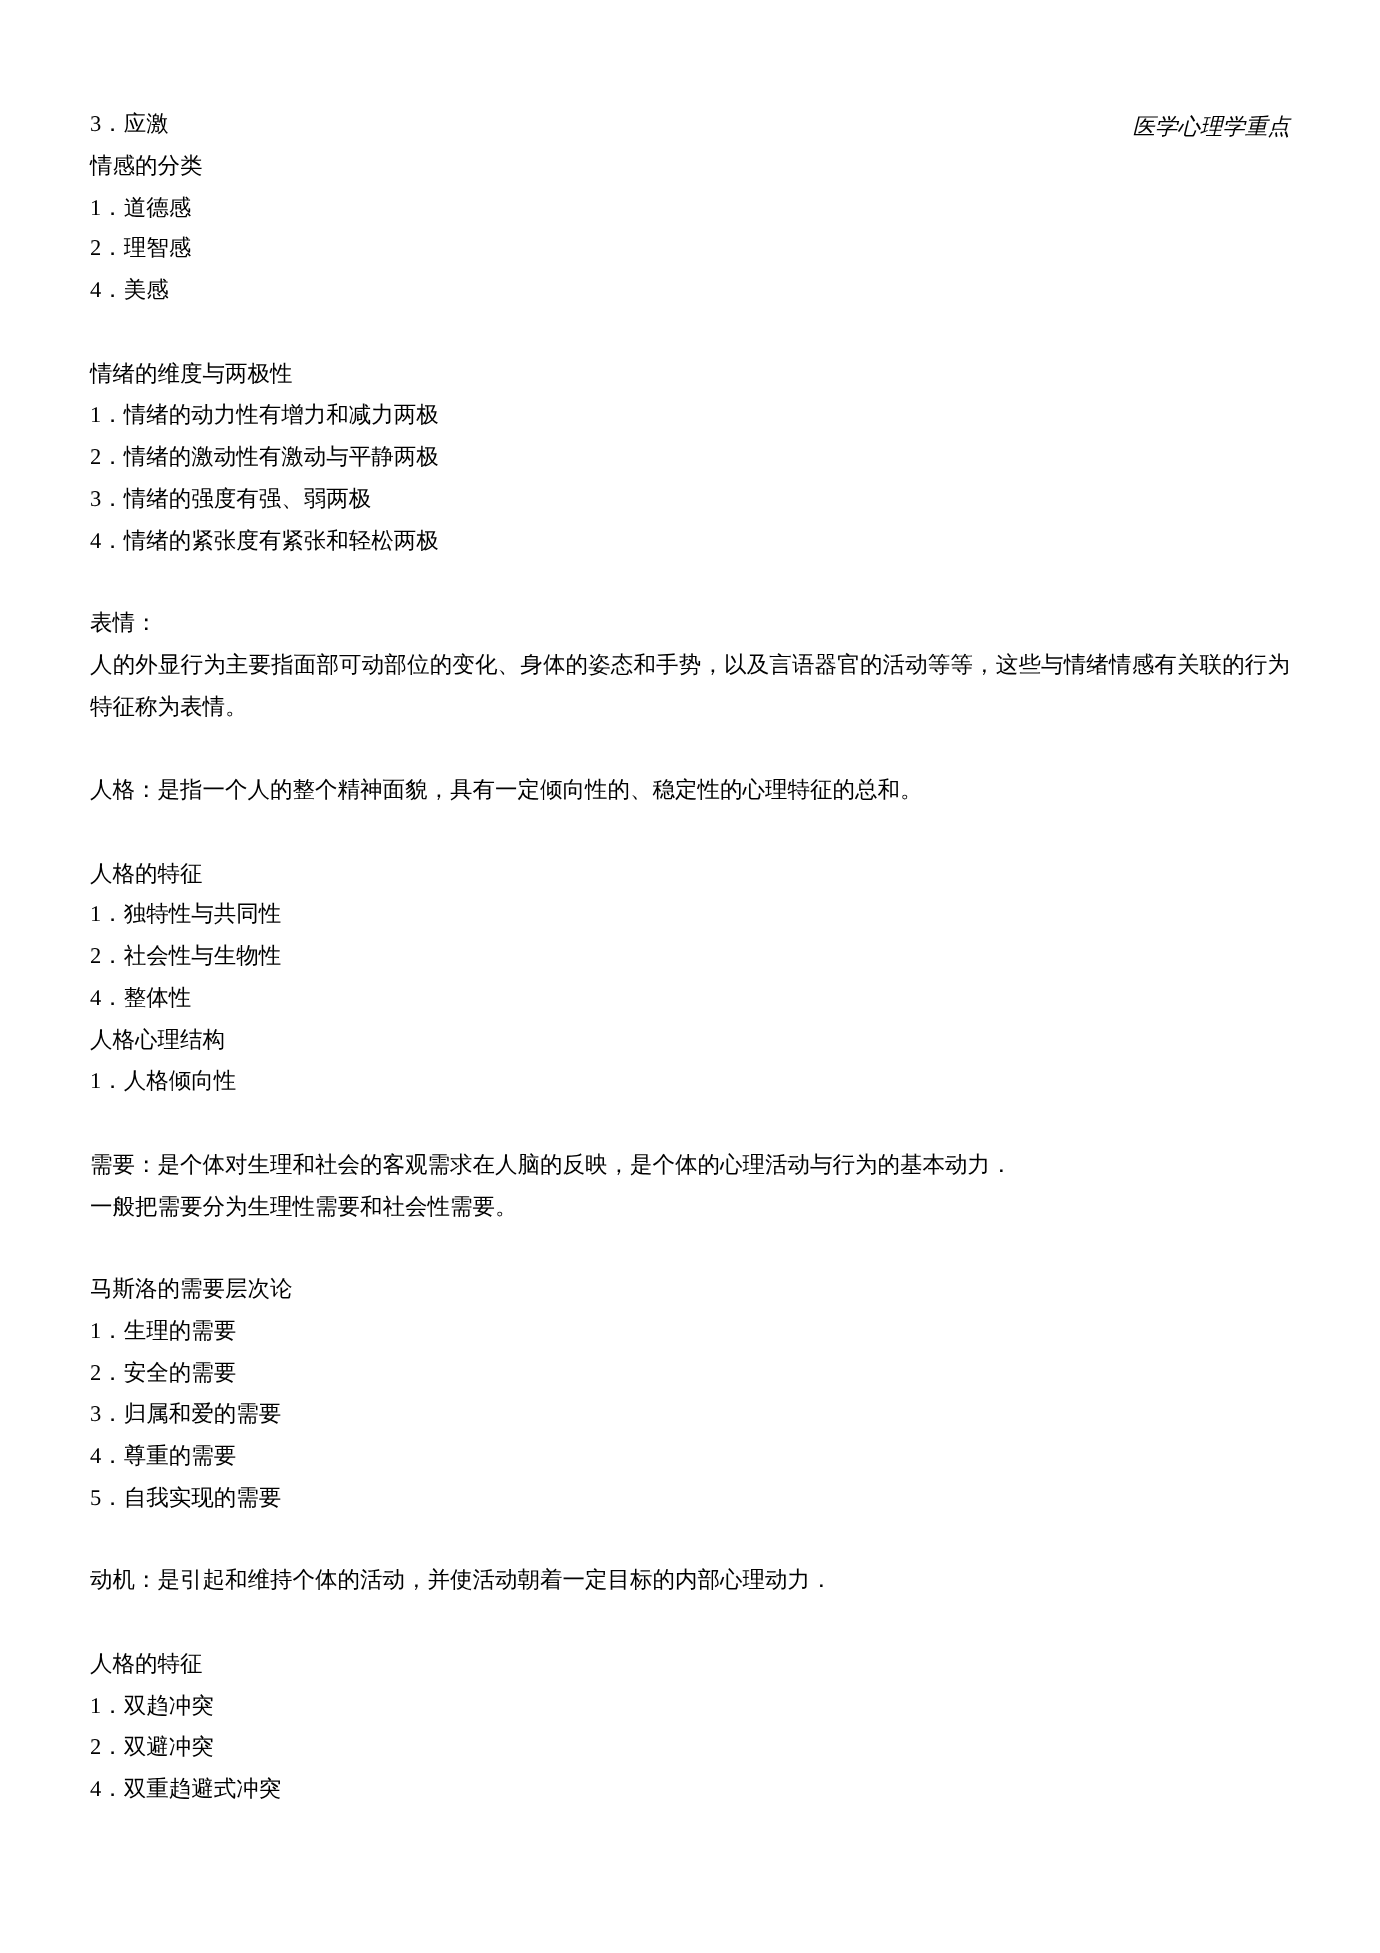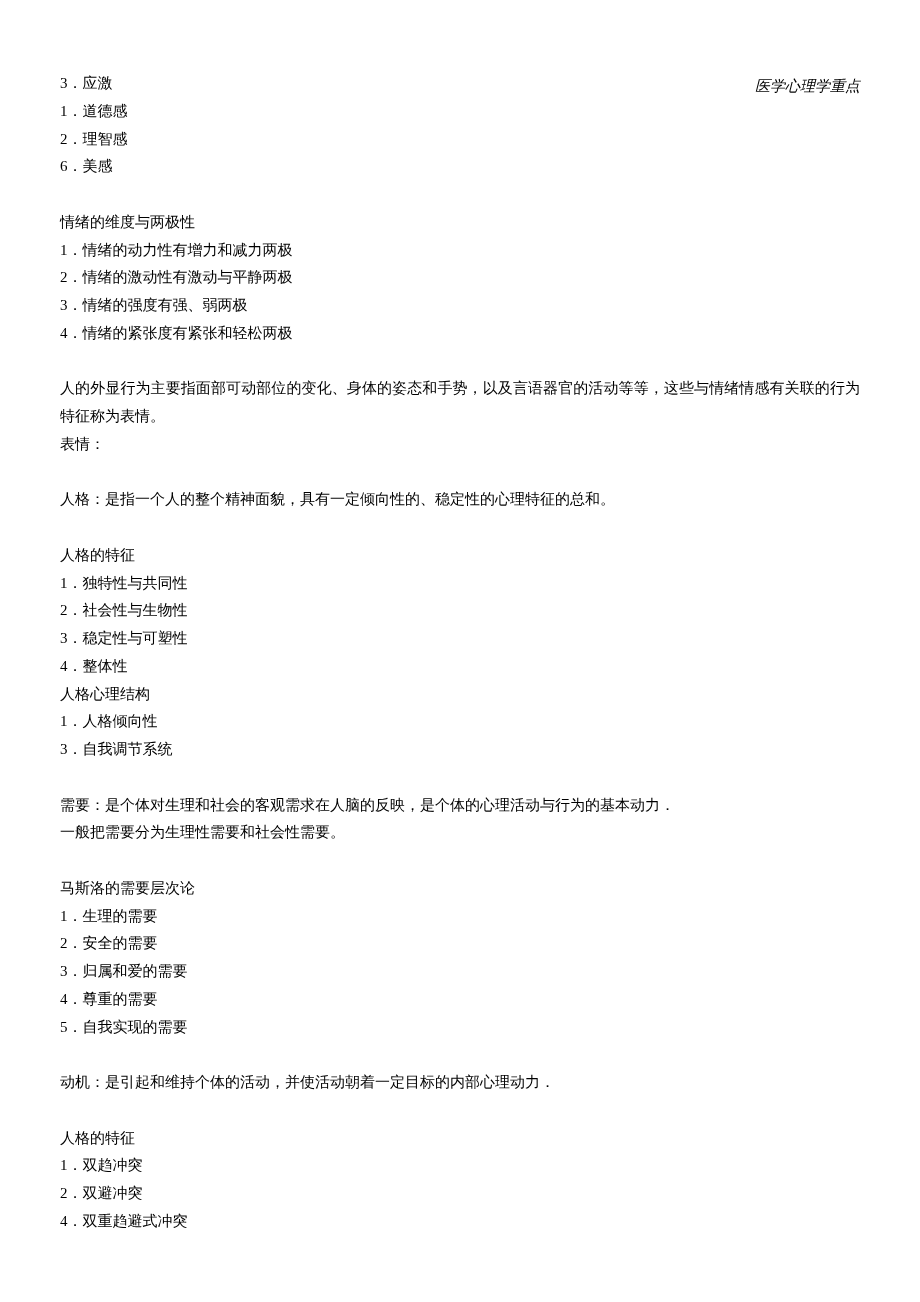--- a/index.html
+++ b/index.html
@@ -17,21 +17,21 @@
       box-sizing: border-box;
       min-height: 1302px;
       position: relative;
     }
     .header {
       position: absolute;
       top: 72px;
       right: 60px;
       font-size: 15px;
       font-style: italic;
-      font-family: Liberation Sans, sans-serif;
+      font-family: Liberation Mono, monospace;
     }
     .content {
       font-family: "KaiTi", "楷体", "FangSong", "仿宋", serif;
       font-size: 15px;
     }
     .content p {
       margin: 0;
       text-align: justify;
     }
     .spacer {
@@ -39,51 +39,50 @@
     }
   </style>
 </head>
 <body>
 
 <div class="page">
   <div class="header">医学心理学重点</div>
 
   <div class="content">
     <p>3．应激</p>
+    <p>情感的分类</p>
     <p>1．道德感</p>
     <p>2．理智感</p>
-    <p>6．美感</p>
+    <p>4．美感</p>
 
     <div class="spacer"></div>
 
     <p>情绪的维度与两极性</p>
     <p>1．情绪的动力性有增力和减力两极</p>
     <p>2．情绪的激动性有激动与平静两极</p>
     <p>3．情绪的强度有强、弱两极</p>
     <p>4．情绪的紧张度有紧张和轻松两极</p>
 
     <div class="spacer"></div>
 
+    <p>表情：</p>
     <p>人的外显行为主要指面部可动部位的变化、身体的姿态和手势，以及言语器官的活动等等，这些与情绪情感有关联的行为特征称为表情。</p>
-    <p>表情：</p>
 
     <div class="spacer"></div>
 
     <p>人格：是指一个人的整个精神面貌，具有一定倾向性的、稳定性的心理特征的总和。</p>
 
     <div class="spacer"></div>
 
     <p>人格的特征</p>
     <p>1．独特性与共同性</p>
     <p>2．社会性与生物性</p>
-    <p>3．稳定性与可塑性</p>
     <p>4．整体性</p>
     <p>人格心理结构</p>
     <p>1．人格倾向性</p>
-    <p>3．自我调节系统</p>
 
     <div class="spacer"></div>
 
     <p>需要：是个体对生理和社会的客观需求在人脑的反映，是个体的心理活动与行为的基本动力．</p>
     <p>一般把需要分为生理性需要和社会性需要。</p>
 
     <div class="spacer"></div>
 
     <p>马斯洛的需要层次论</p>
     <p>1．生理的需要</p>

